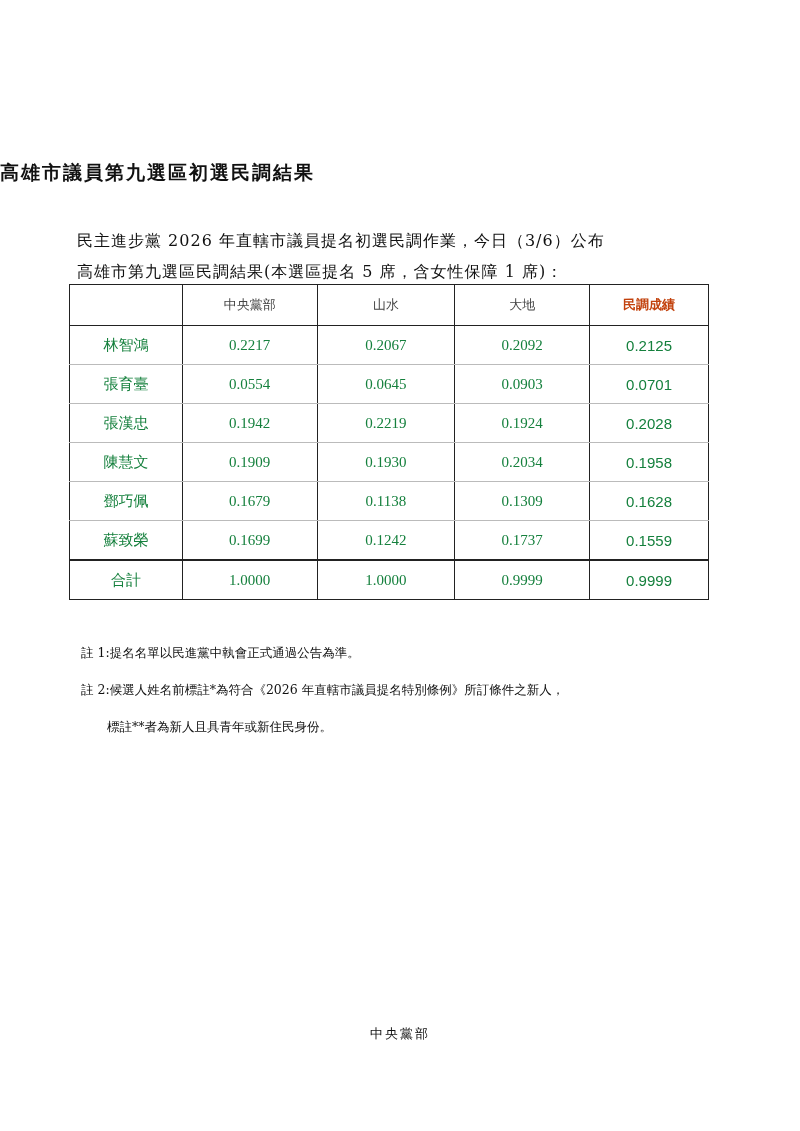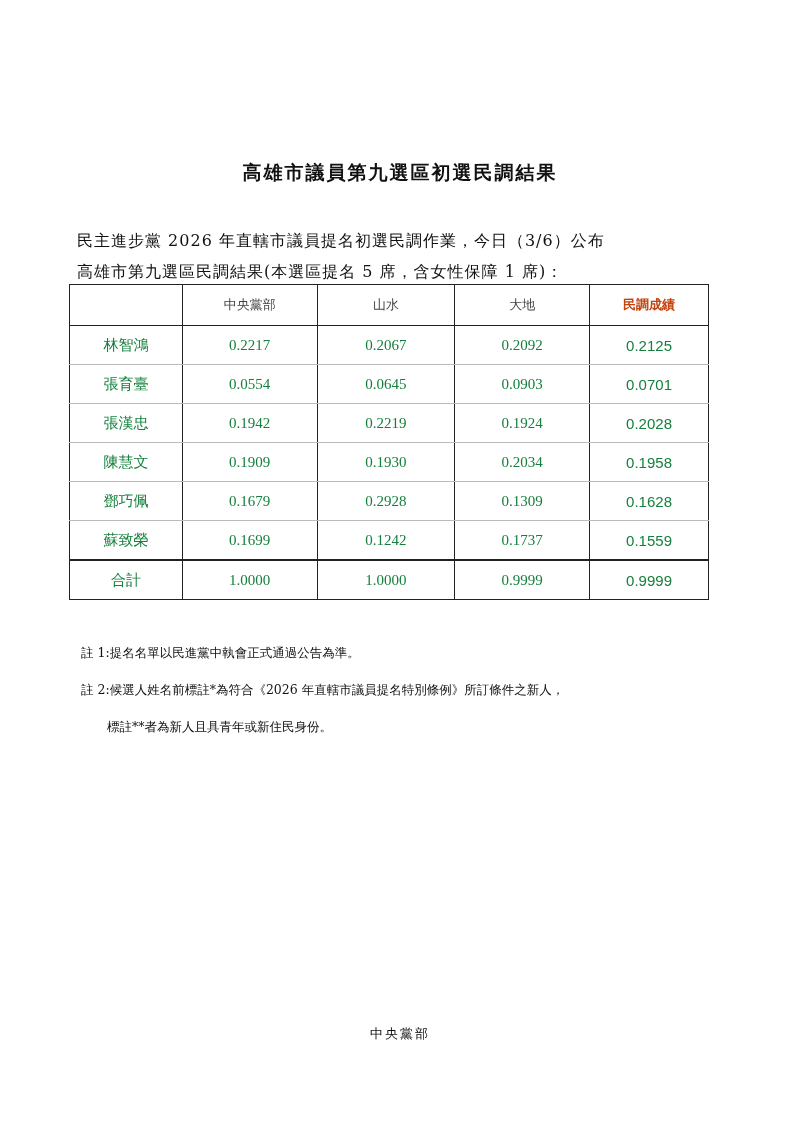--- a/index.html
+++ b/index.html
@@ -1,21 +1,21 @@
 <!DOCTYPE html>
 <html><head>
   <meta charset="utf-8">
   <style>
     html, body { margin: 0; padding: 0; background: #ffffff; }
     body {
       width: 800px; height: 1131px; position: relative; overflow: hidden;
       font-family: "DejaVu Serif", "Liberation Serif", serif; color: #111;
     }
     .title {
-      position: absolute; top: 160px; left: 0; width: 800px; text-align: center;
+      position: absolute; top: 160px; left: 0; width: 800px; 
       font-size: 19px; font-weight: bold; letter-spacing: 2px;
     }
     .intro {
       position: absolute; left: 73px; top: 223px; width: 660px;
       font-size: 16px; line-height: 27px; letter-spacing: 1px;
     }
     .intro p { margin: 4px; }
     table.results {
       position: absolute; left: 69px; top: 284px;
       border-collapse: collapse; width: 640px;
@@ -99,21 +99,21 @@
       <tr>
         <td class="name-cell">陳慧文</td>
         <td>0.1909</td>
         <td>0.1930</td>
         <td>0.2034</td>
         <td class="score-cell">0.1958</td>
       </tr>
       <tr>
         <td class="name-cell">鄧巧佩</td>
         <td>0.1679</td>
-        <td>0.2928</td>
+        <td>0.1138</td>
         <td>0.1309</td>
         <td class="score-cell">0.1628</td>
       </tr>
       <tr>
         <td class="name-cell">蘇致榮</td>
         <td>0.1699</td>
         <td>0.1242</td>
         <td>0.1737</td>
         <td class="score-cell">0.1559</td>
       </tr>

